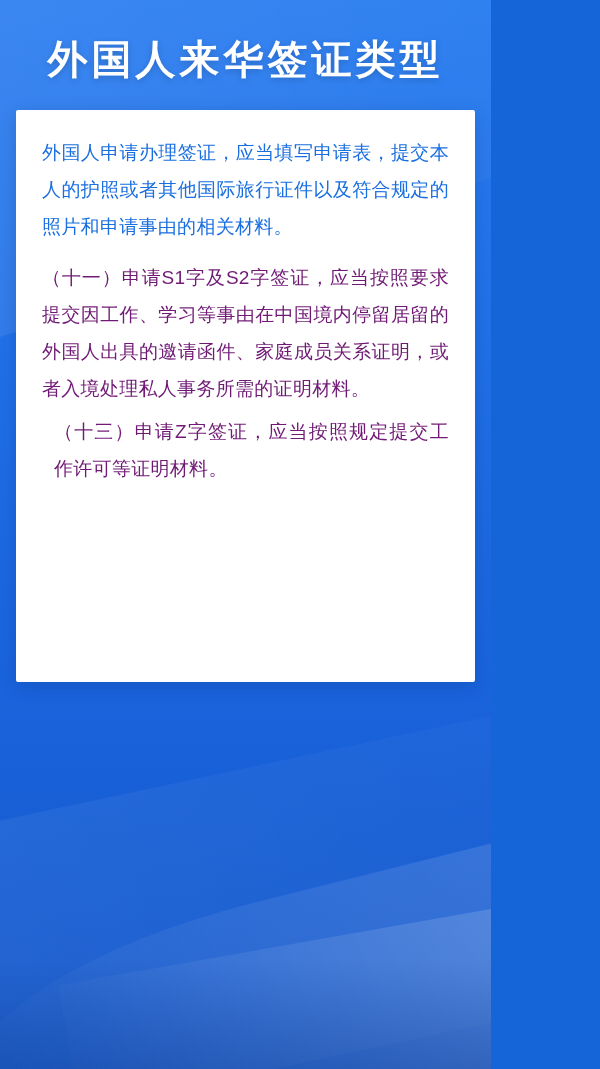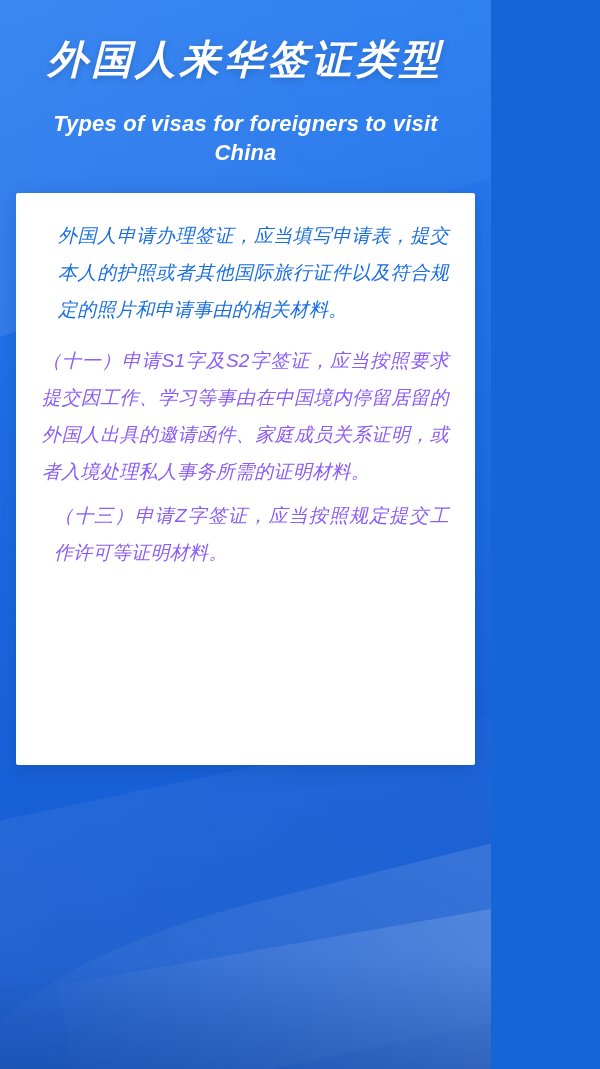--- a/index.html
+++ b/index.html
@@ -13,21 +13,20 @@
     background: #1565d8;
     overflow: hidden;
   }
   .poster {
     position: relative;
     width: 491px;
     height: 1069px;
     background:
       linear-gradient(180deg, #2a7df0 0%, #1f6ee6 38%, #1a64dd 62%, #1457c9 100%);
     overflow: hidden;
-    font-style: italic;
   }
   
   .bg-streak {
     position: absolute;
     pointer-events: none;
   }
   .streak-a {
     top: -120px; left: -180px;
     width: 900px; height: 360px;
     background: linear-gradient(105deg, rgba(255,255,255,0.10), rgba(255,255,255,0));
@@ -88,26 +87,26 @@
     border-radius: 2px;
     padding: 24px 26px 28px 26px;
     box-shadow: 0 4px 18px rgba(5,40,110,0.22);
     min-height: 572px;
     box-sizing: border-box;
   }
   .lead {
     color: #1a6fe0;
     font-size: 19px;
     line-height: 1.95;
-    margin: 0 0 14px 16px;
+    margin: 0 0 14px 0;
     text-align: justify;
     letter-spacing: 0.3px;
   }
   .para {
-    color: #8b5cf6;
+    color: #701a75;
     font-size: 19px;
     line-height: 1.95;
     margin: 0 0 6px 0;
     text-align: justify;
     letter-spacing: 0.3px;
   }
   .para:last-child {
     margin-bottom: 0;
     margin-left: 12px;
   }
@@ -118,21 +117,20 @@
 <div class="poster">
 
   <div class="bg-streak streak-a"></div>
   <div class="bg-streak streak-b"></div>
   <div class="bg-streak streak-c"></div>
   <div class="bg-streak streak-d"></div>
   <div class="bg-streak streak-e"></div>
 
   <div class="header">
     <h1 class="title-cn">外国人来华签证类型</h1>
-    <h2 class="title-en">Types of visas for foreigners to visit China</h2>
   </div>
 
   <div class="card">
     <p class="lead">外国人申请办理签证，应当填写申请表，提交本人的护照或者其他国际旅行证件以及符合规定的照片和申请事由的相关材料。</p>
     <p class="para">（十一）申请S1字及S2字签证，应当按照要求提交因工作、学习等事由在中国境内停留居留的外国人出具的邀请函件、家庭成员关系证明，或者入境处理私人事务所需的证明材料。</p>
     <p class="para">（十三）申请Z字签证，应当按照规定提交工作许可等证明材料。</p>
   </div>
 
 </div>
 

